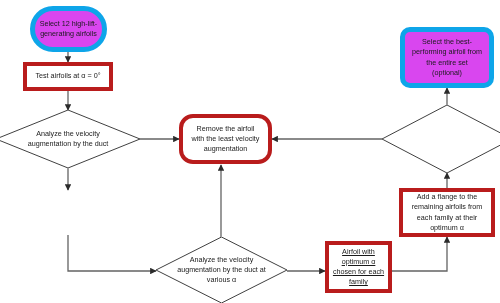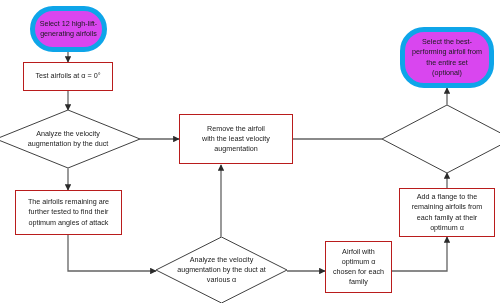--- a/index.html
+++ b/index.html
@@ -40,21 +40,21 @@
     font-size: 7.2px;
     line-height: 1.42;
     color: #1a1a1a;
   }
   .node .label {
     display: block;
     padding: 0 3px;
     white-space: pre-line;
   }
   .node-rect {
-    border: 1px solid #b91c1c;
+    border: 4px solid #b91c1c;
     background: #ffffff;
   }
   .node-round {
     border: 5px solid #0ea5e9;
     background: #d946ef;
     border-radius: 24px;
   }
   .node-diamond {
     background: transparent;
     border: none;
@@ -108,61 +108,56 @@
   </div>
 
   <div class="node node-diamond" style="left:-4px; top:110px; width:144px; height:58px;">
     <svg class="dia-svg" viewBox="0 0 144 58" preserveAspectRatio="none" xmlns="http://www.w3.org/2000/svg">
       <polygon points="72,0 144,29 72,58 0,29" fill="#ffffff" stroke="#404040" stroke-width="1"></polygon>
     </svg>
     <span class="label">Analyze the velocity
 augmentation by the duct</span>
   </div>
 
-  <div class="node node-rect" style="left:15px; top:190px; width:107px; height:45px;">
-    <span class="label">The airfoils remaining are
-further tested to find their
-optimum angles of attack</span>
-  </div>
 
-  <div class="node node-rect" style="left:179px; top:114px; width:114px; height:50px;">
+  <div class="node node-rect" style="left:179px; top:114px; width:93px; height:50px;border-radius:14px;">
     <span class="label">Remove the airfoil
 with the least velocity
 augmentation</span>
   </div>
 
   <div class="node node-diamond" style="left:156px; top:237px; width:131px; height:66px;">
     <svg class="dia-svg" viewBox="0 0 131 66" preserveAspectRatio="none" xmlns="http://www.w3.org/2000/svg">
       <polygon points="65.5,0 131,33 65.5,66 0,33" fill="#ffffff" stroke="#404040" stroke-width="1"></polygon>
     </svg>
     <span class="label">Analyze the velocity
 augmentation by the duct at
 various α</span>
   </div>
 
-  <div class="node node-rect" style="left:325px; top:241px; width:67px; height:52px;">
+  <div class="node node-rect" style="left:325px; top:241px; width:67px; height:52px;text-decoration:underline;">
     <span class="label">Airfoil with
 optimum α
 chosen for each
 family</span>
   </div>
 
   <div class="node node-rect" style="left:399px; top:188px; width:96px; height:49px;justify-content:center;">
     <span class="label">Add a flange to the
 remaining airfoils from
 each family at their
 optimum α</span>
   </div>
 
   <div class="node node-diamond" style="left:382px; top:105px; width:130px; height:68px;">
     <svg class="dia-svg" viewBox="0 0 130 68" preserveAspectRatio="none" xmlns="http://www.w3.org/2000/svg">
       <polygon points="65,0 130,34 65,68 0,34" fill="#ffffff" stroke="#404040" stroke-width="1"></polygon>
     </svg>
   </div>
 
-  <div class="node node-round" style="left:400px; top:27px; width:94px; height:61px;">
+  <div class="node node-round" style="left:400px; top:27px; width:94px; height:61px;border-radius:10px;">
     <span class="label">Select the best-
 performing airfoil from
 the entire set
 (optional)</span>
   </div>
 
 </div>
 
 </body></html>

